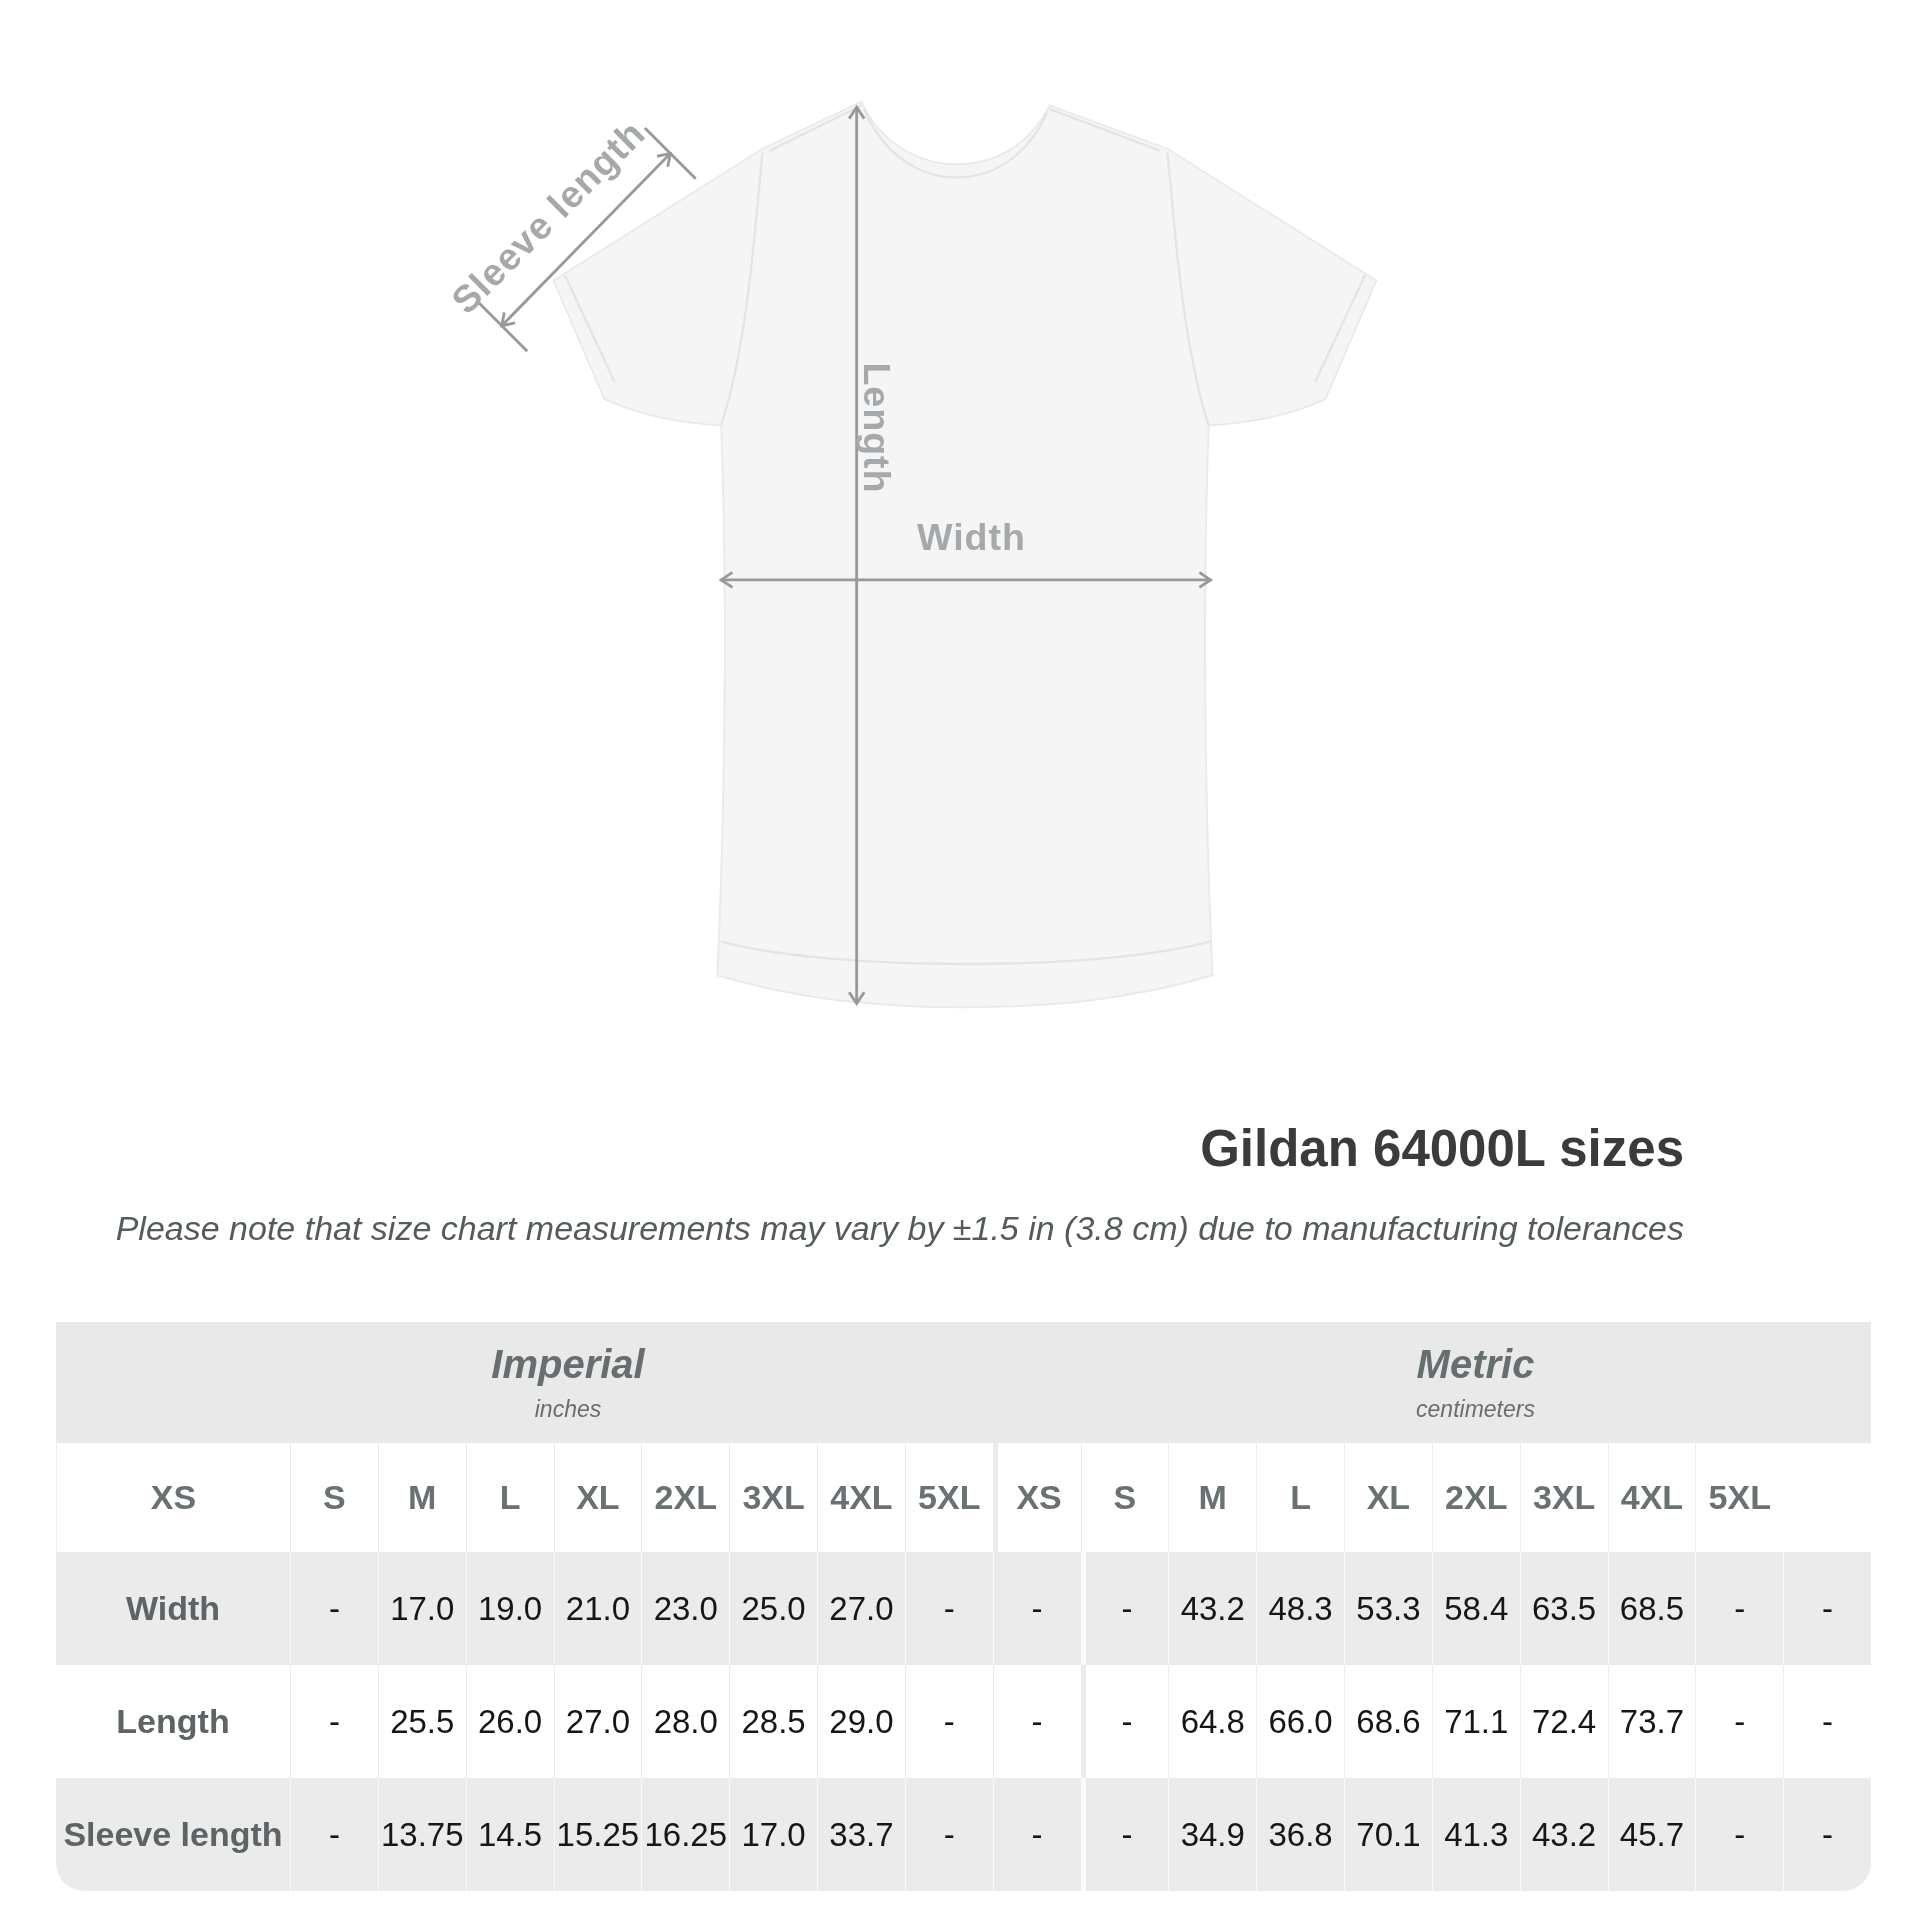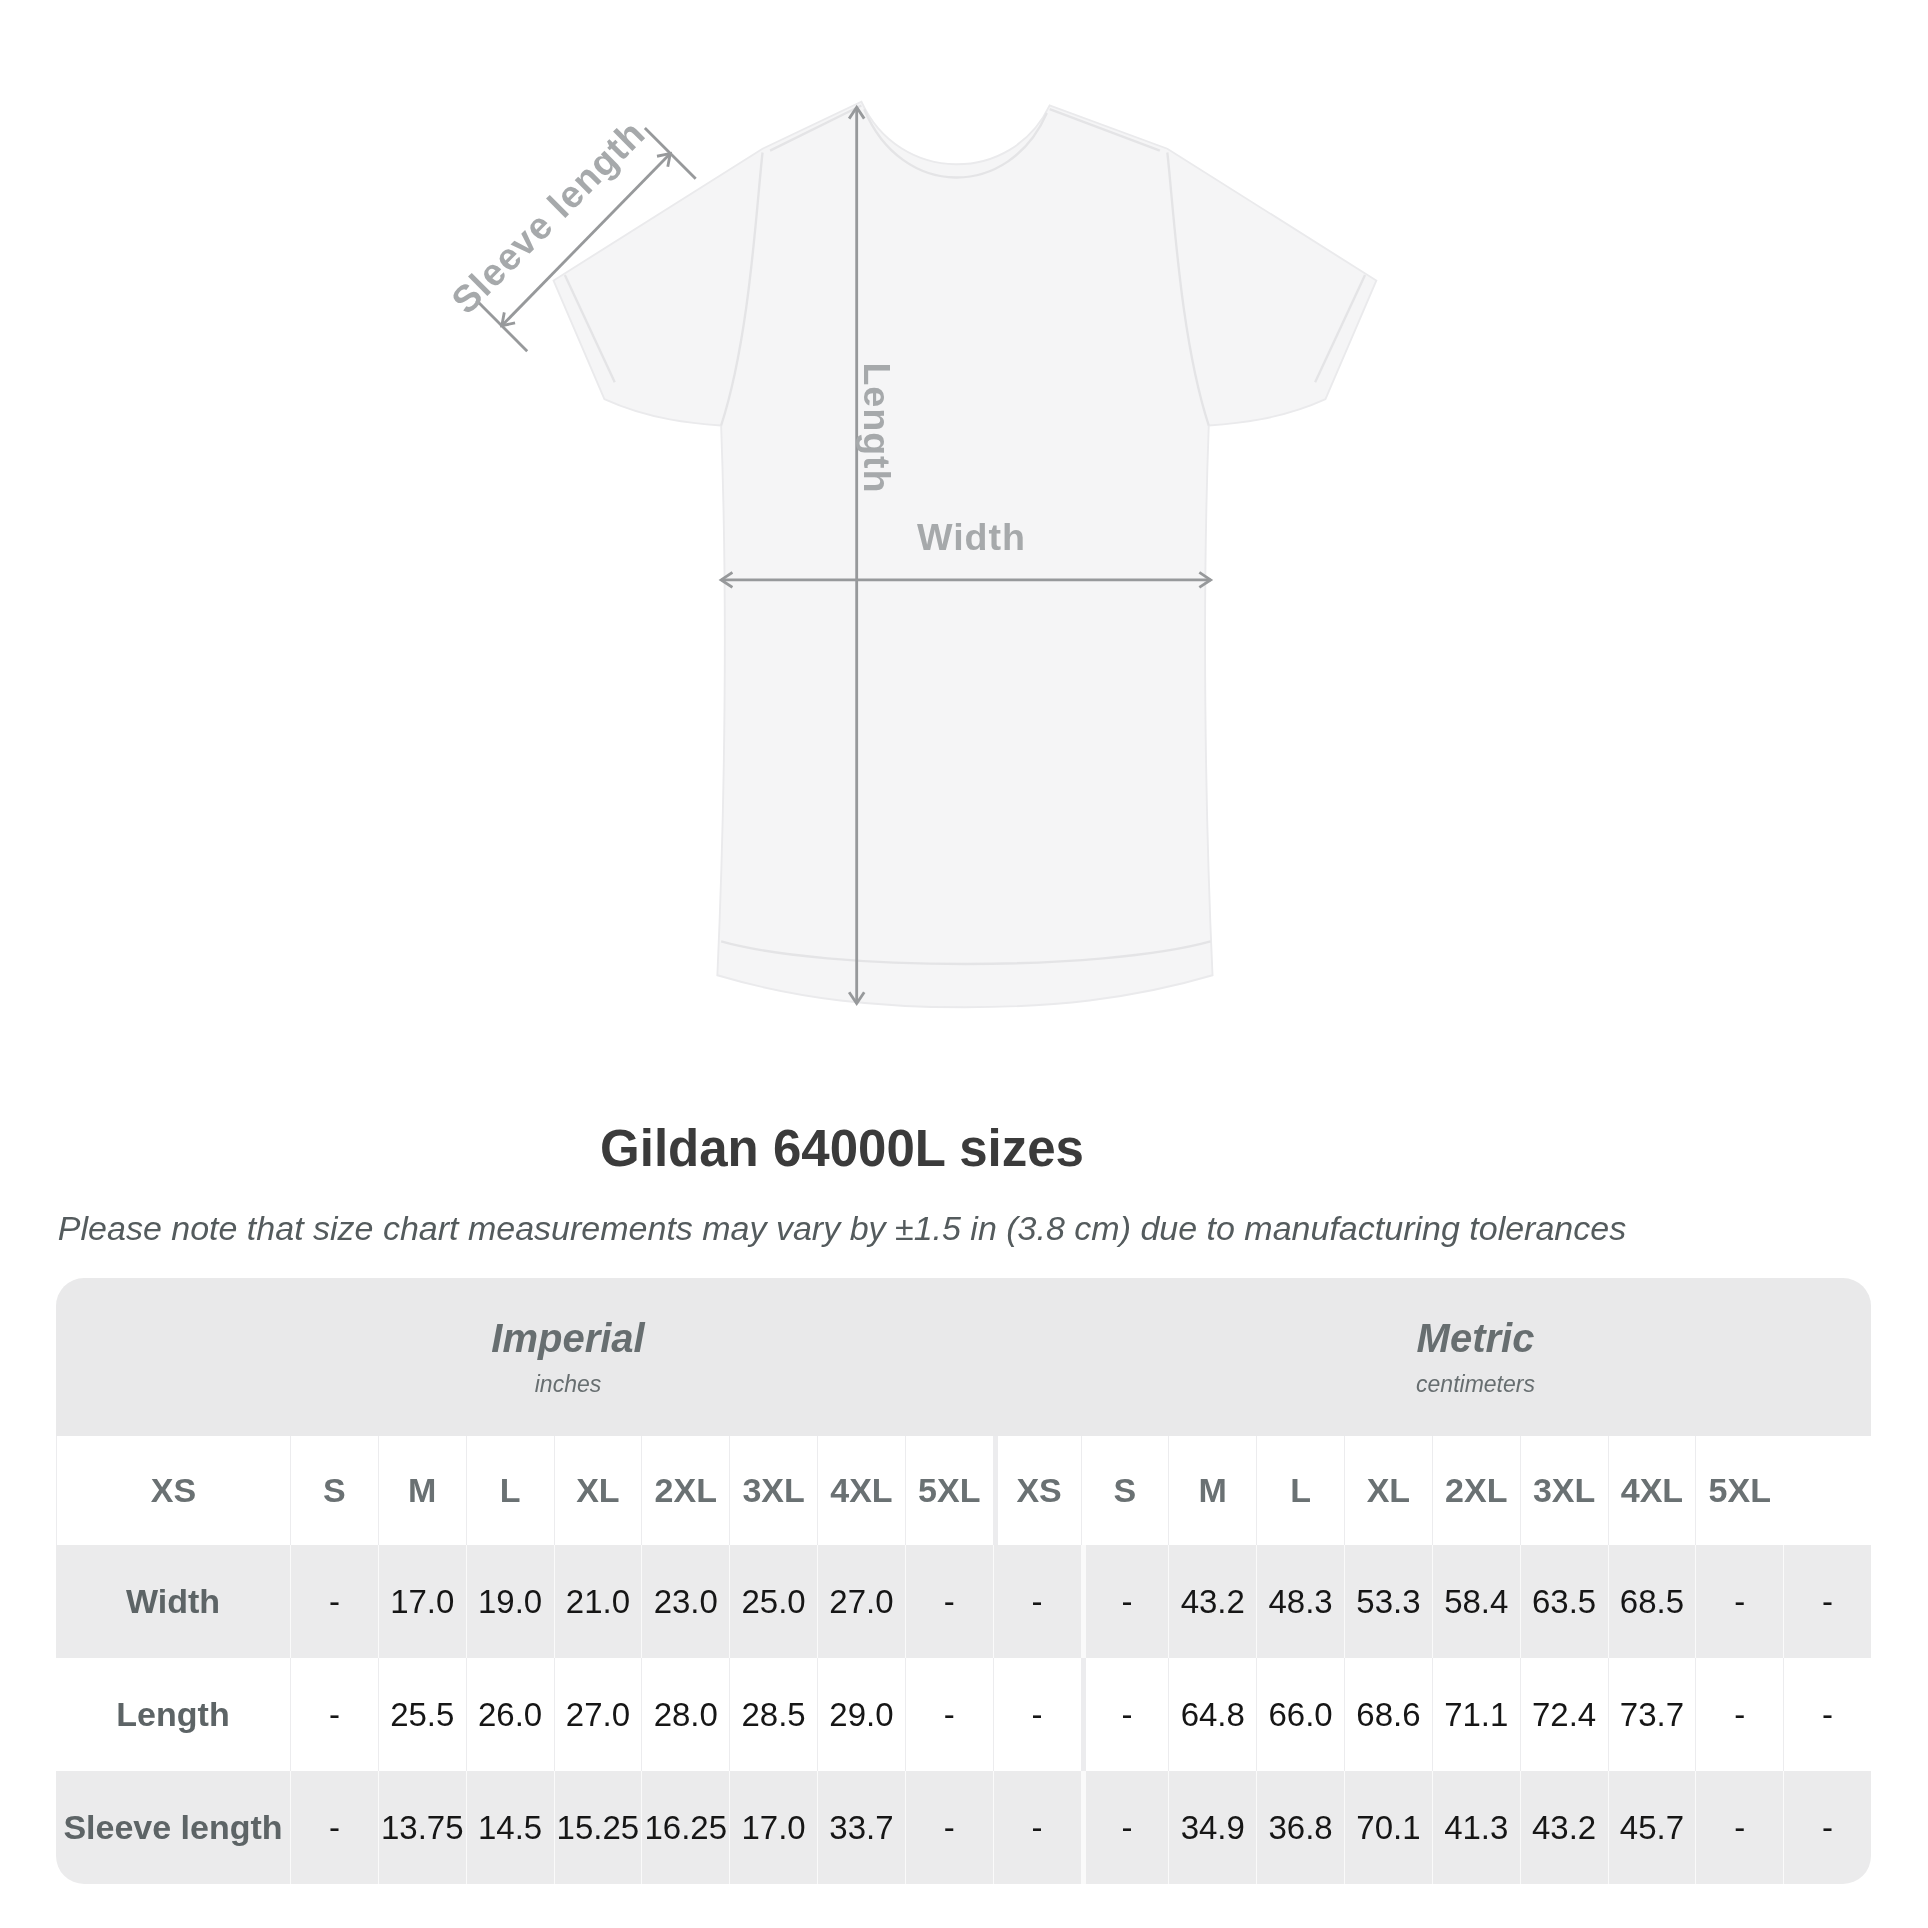--- a/index.html
+++ b/index.html
@@ -8,29 +8,29 @@
     font-family:"Liberation Sans","DejaVu Sans",sans-serif;
     -webkit-font-smoothing:antialiased;
   }
   
   #diagram{position:absolute;top:0;left:0;}
   .meas-line{stroke:#97999b;stroke-width:3;fill:none;}
   .meas-label{fill:#a6a9ab;font-weight:bold;font-size:40px;letter-spacing:1px;}
   .shirt-body{fill:#f5f5f6;stroke:#eaeaec;stroke-width:2;}
   .shirt-seam{fill:none;stroke:#e4e4e6;stroke-width:2.5;}
   
-  #title-block{position:absolute;top:1119px;left:0;width:1684px;text-align:center;}
+  #title-block{position:absolute;top:1119px;left:0;width:1684px;text-align:right;}
   #title-block h1{margin:0;font-size:51px;color:#3b3b3b;font-weight:bold;}
   #title-block p{margin:31px 0 0 0;font-size:34px;font-style:italic;color:#545b5d;}
   
   #size-table{
     position:absolute;top:1278px;left:56px;width:1815px;
     border-radius:28px;overflow:hidden;
   }
-  .unit-band{display:flex;background:#e9e9ea;height:158px;}
+  .unit-band{display:flex;background:#e9e9ea;height:121px;margin-top:44px;}
   .unit-half{display:flex;flex-direction:column;align-items:center;justify-content:center;color:#676e70;}
   .unit-half.imperial{width:1024px;}
   .unit-half.metric{width:791px;}
   .unit-name{font-size:40px;font-weight:bold;font-style:italic;}
   .unit-sub{font-size:23px;font-style:italic;margin-top:9.4px;}
   .t-row{display:grid;grid-template-columns:234px repeat(18,1fr);}
   .t-row.size-row{height:109px;background:#ffffff;}
   .t-row.data-row{height:113px;}
   .t-row.row-gray{background:#ebebec;}
   .t-row.row-white{background:#ffffff;}

